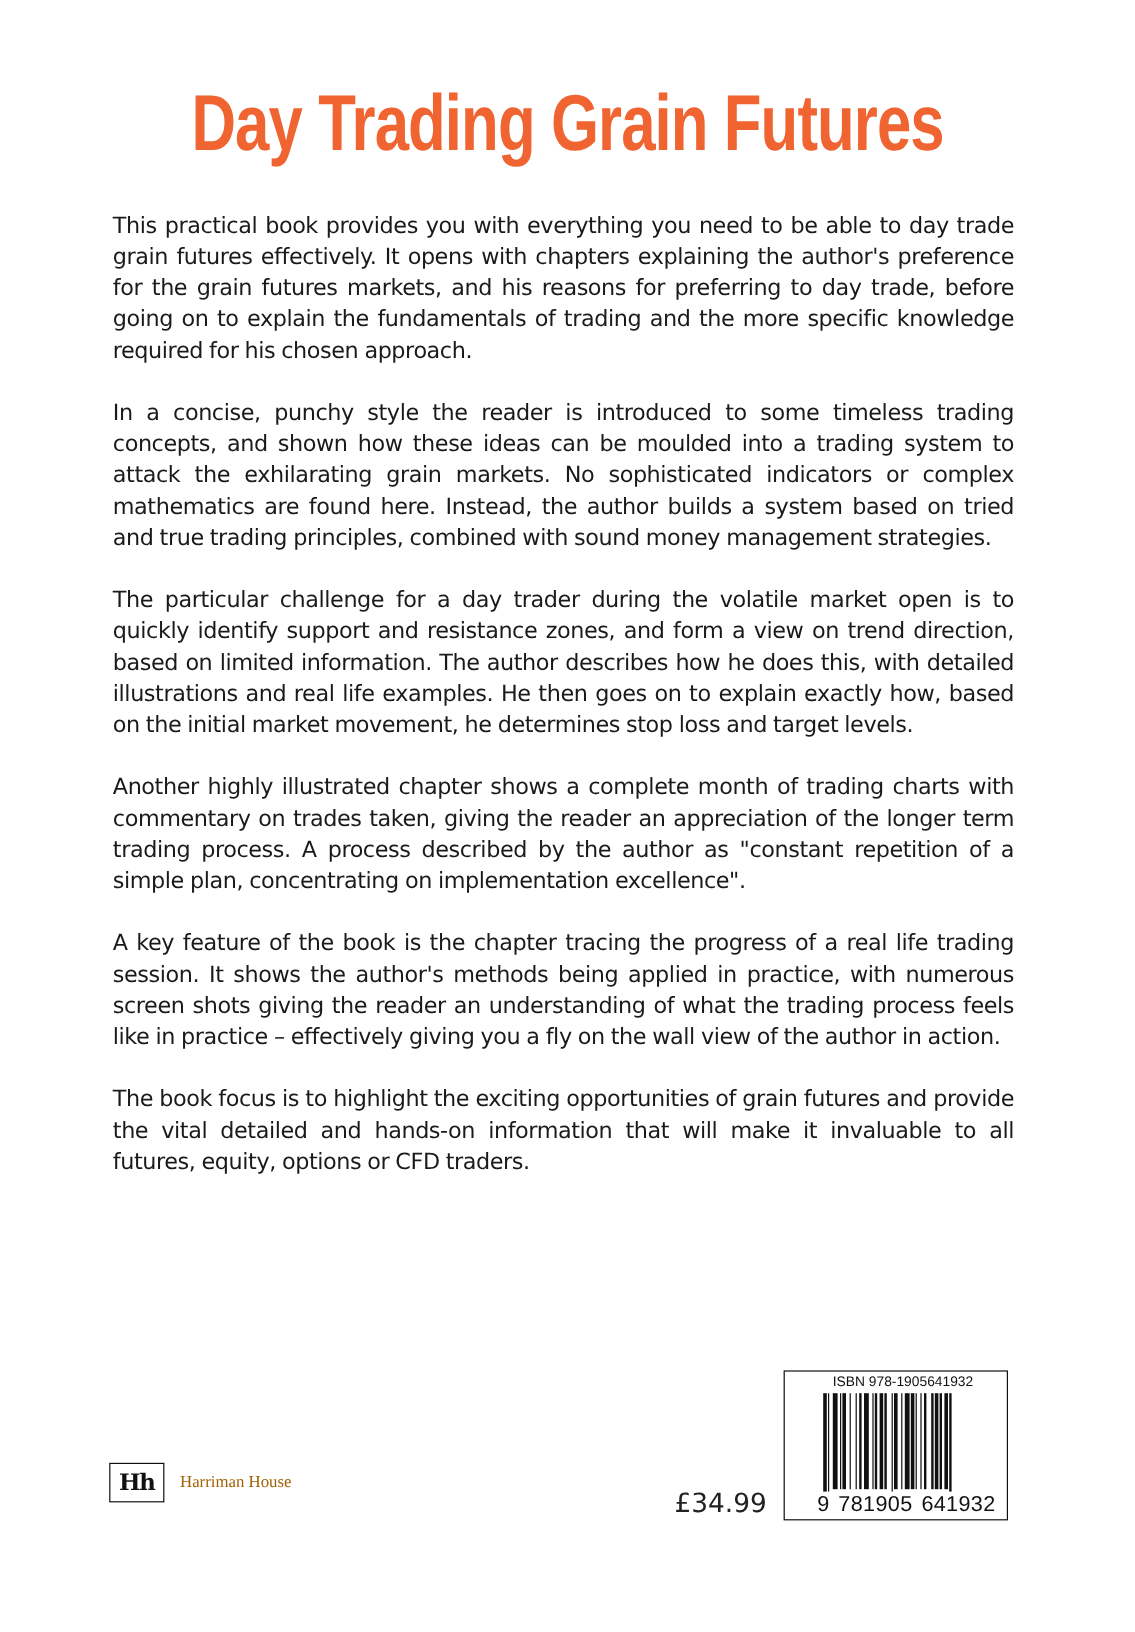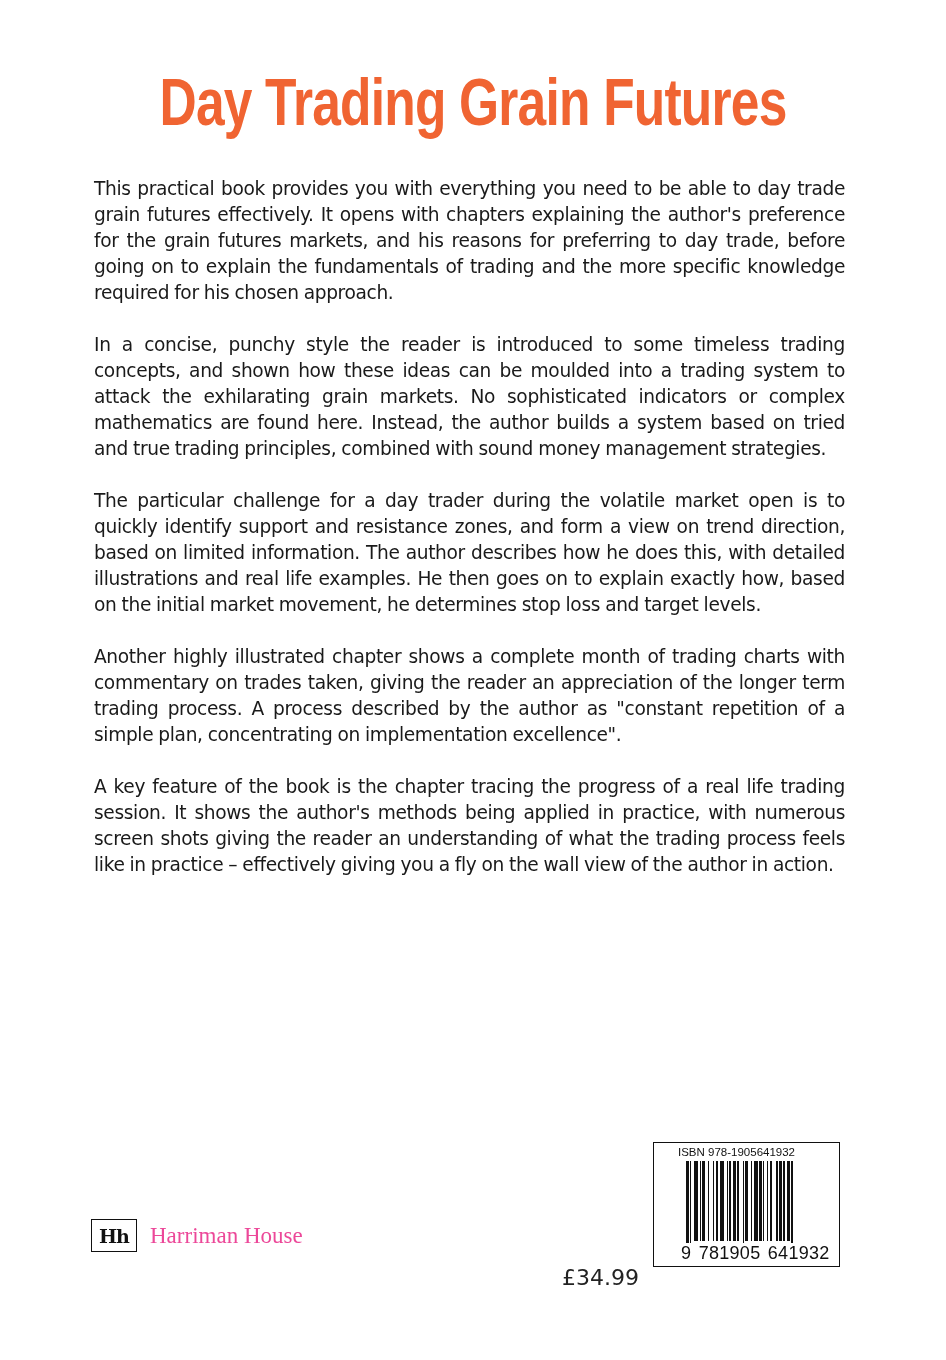--- a/index.html
+++ b/index.html
@@ -17,32 +17,32 @@
   }
   .body-text p { margin: 0 0 26px 0; letter-spacing: -0.35px; word-spacing: -0.5px; }
   .logo { position: absolute; left: 91px; top: 1219px; display: flex; align-items: center; }
   .logo-box {
     width: 46px; height: 33px; border: 1.5px solid #111; box-sizing: border-box;
     display: flex; align-items: center; justify-content: center;
     font-family: "DejaVu Serif", serif; font-weight: bold; font-size: 19px; color: #111;
     letter-spacing: -1px;
   }
   .logo-name {
-    margin-left: 13px; font-family: "Liberation Serif", serif; font-size: 23px; color: #ec4899;
+    margin-left: 13px; font-family: "Liberation Serif", serif; font-size: 14px; color: #a16207;
   }
   .price {
     position: absolute; left: 562px; top: 1241px;
-    font-family: "DejaVu Sans", sans-serif; font-size: 22px; color: #222; margin-top: 24px;
+    font-family: "DejaVu Sans", sans-serif; font-size: 22px; color: #222;
   }
   .barcode-box {
     position: absolute; left: 653px; top: 1142px; width: 187px; height: 125px;
     border: 1.5px solid #111; box-sizing: border-box; background: #fff;
   }
   .isbn-top {
-    position: absolute; left: 12px; top: 3px; width: 100%; text-align: left;
+    position: absolute; left: 0; top: 3px; width: 100%; text-align: center;
     font-family: "Liberation Sans", sans-serif; font-size: 11.5px; color: #111; padding-left: 12px; box-sizing: border-box;
   }
   .bars { position: absolute; left: 32px; top: 18px; width: 130px; height: 92px; }
   .bars span { position: absolute; top: 0; background: #111; }
   .isbn-bottom {
     position: absolute; left: 26px; bottom: 2px; font-family: "Liberation Sans", sans-serif;
     font-size: 18px; color: #111; background: transparent; letter-spacing: 0.3px;
   }
   .isbn-bottom span { background: #fff; padding: 0 1px; }
 </style>
@@ -50,20 +50,21 @@
 <body>
 
 <div class="title">Day Trading Grain Futures</div>
 
 <div class="body-text">
   <p>This practical book provides you with everything you need to be able to day trade grain futures effectively. It opens with chapters explaining the author's preference for the grain futures markets, and his reasons for preferring to day trade, before going on to explain the fundamentals of trading and the more specific knowledge required for his chosen approach.</p>
   <p>In a concise, punchy style the reader is introduced to some timeless trading concepts, and shown how these ideas can be moulded into a trading system to attack the exhilarating grain markets. No sophisticated indicators or complex mathematics are found here. Instead, the author builds a system based on tried and true trading principles, combined with sound money management strategies.</p>
   <p>The particular challenge for a day trader during the volatile market open is to quickly identify support and resistance zones, and form a view on trend direction, based on limited information. The author describes how he does this, with detailed illustrations and real life examples. He then goes on to explain exactly how, based on the initial market movement, he determines stop loss and target levels.</p>
   <p>Another highly illustrated chapter shows a complete month of trading charts with commentary on trades taken, giving the reader an appreciation of the longer term trading process. A process described by the author as "constant repetition of a simple plan, concentrating on implementation excellence".</p>
   <p>A key feature of the book is the chapter tracing the progress of a real life trading session. It shows the author's methods being applied in practice, with numerous screen shots giving the reader an understanding of what the trading process feels like in practice – effectively giving you a fly on the wall view of the author in action.</p>
+  <p>The book focus is to highlight the exciting opportunities of grain futures and provide the vital detailed and hands-on information that will make it invaluable to all futures, equity, options or CFD traders.</p>
 </div>
 
 <div class="logo">
   <div class="logo-box">Hh</div>
   <div class="logo-name">Harriman House</div>
 </div>
 
 <div class="price">£34.99</div>
 
 <div class="barcode-box">

